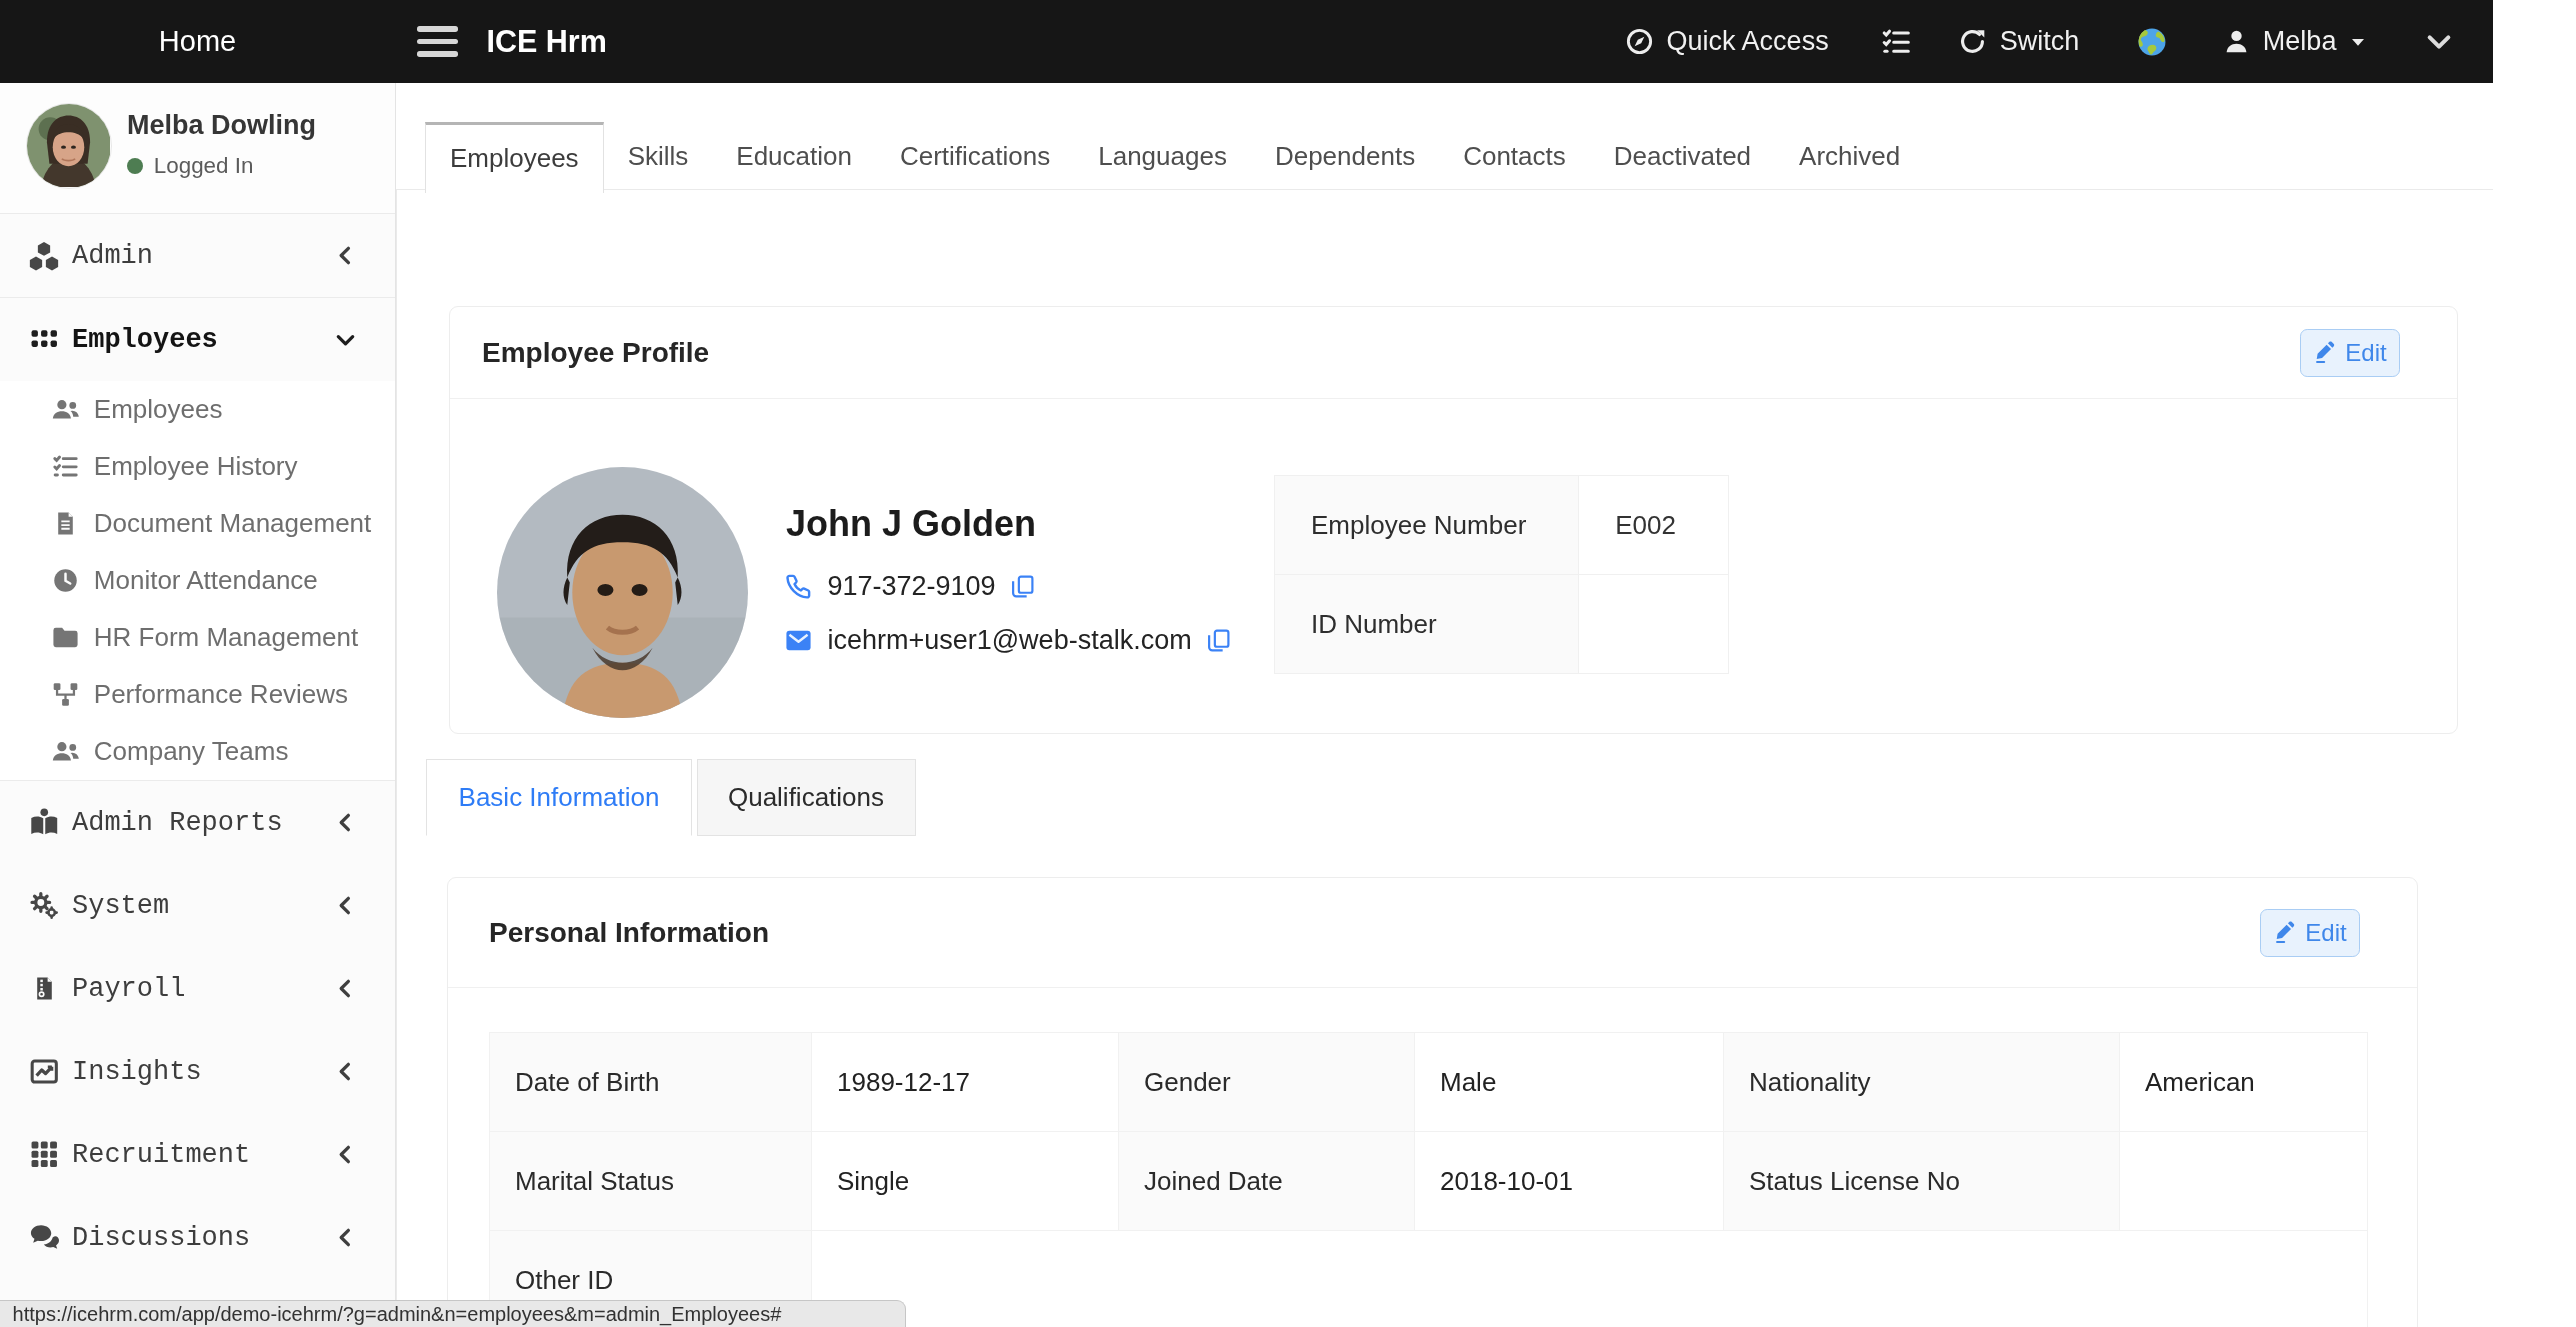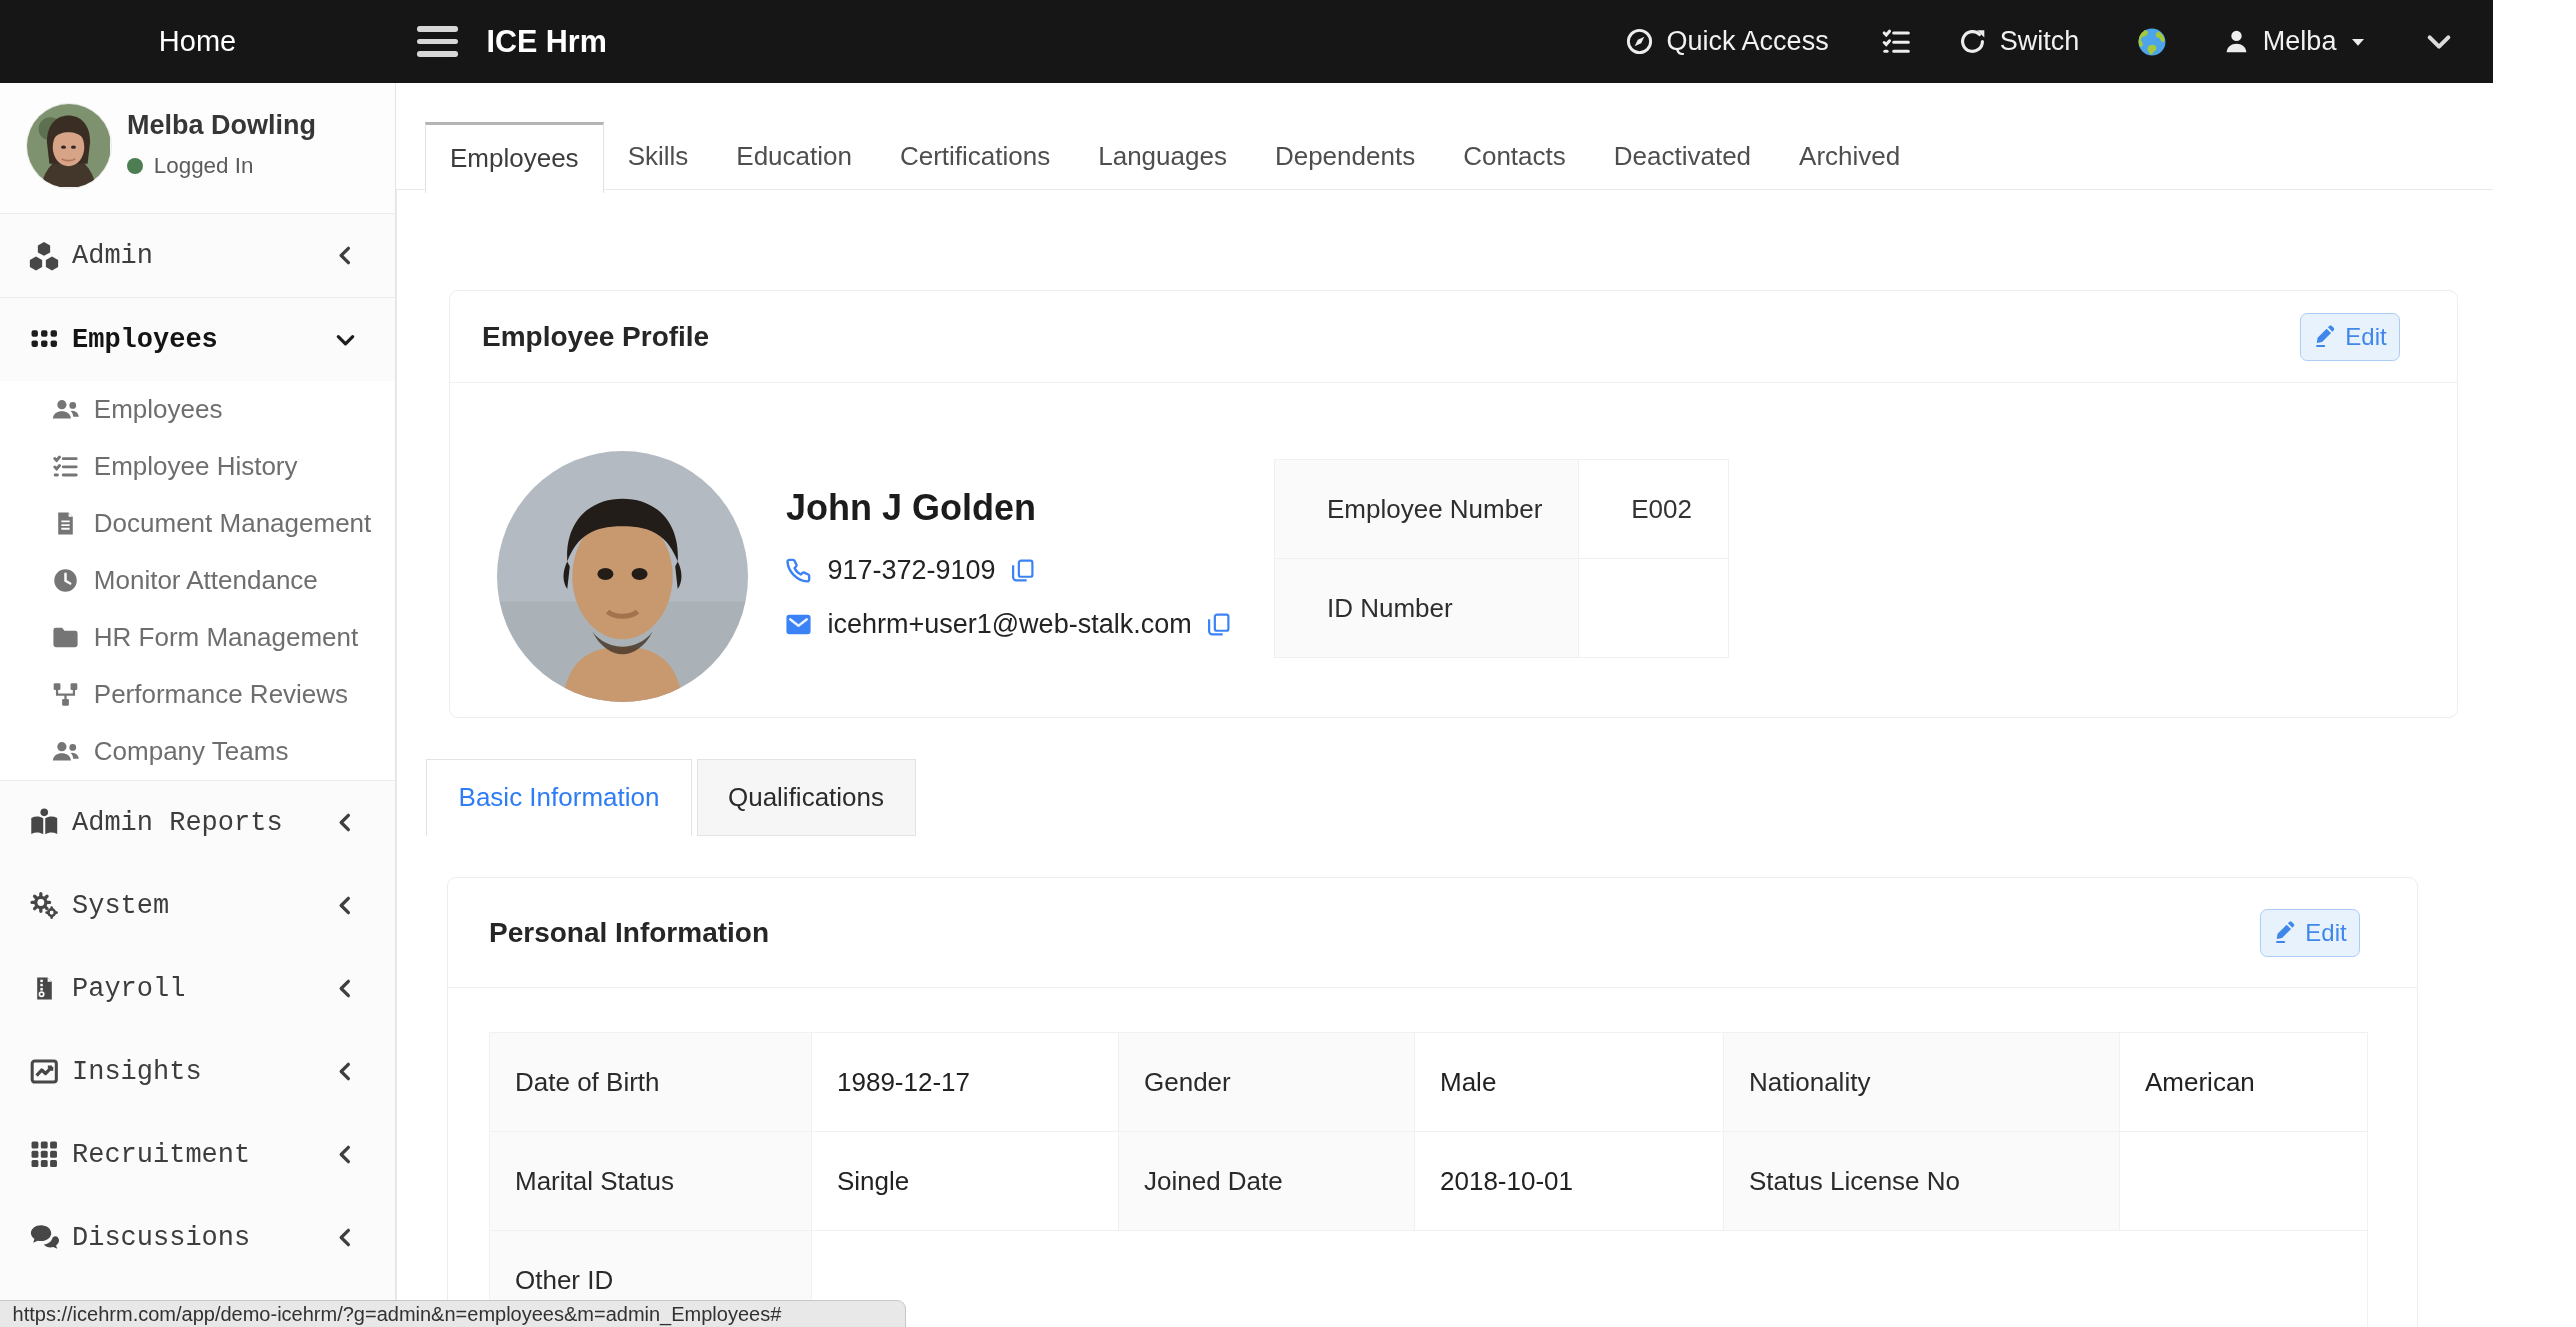--- a/index.html
+++ b/index.html
@@ -55,33 +55,33 @@
   
   .card { position:absolute; background:#fff; border:1.8px solid #ededed; border-radius:9px; }
   .card-head { position:relative; border-bottom:1.8px solid #f0f0f0; }
   .card-title { position:absolute; left:32px; top:50%; transform:translateY(-50%);
     font-size:28px; font-weight:700; color:#262626; }
   .edit-btn { position:absolute; right:57px; top:50%; transform:translateY(-50%);
     width:100px; height:48px; background:#e8f2fd; border:1.8px solid #a9cdf4; border-radius:7.2px;
     display:flex; align-items:center; justify-content:center; gap:9px;
     font-size:24px; color:#3f87ea; cursor:pointer; }
 
-  .profile-card { left:52px; top:100px; width:2009px; height:428px; }
+  .profile-card { left:52px; top:116px; width:2009px; height:428px; }
   .profile-card .card-head { height:92px; }
   .pc-photo { position:absolute; left:47px; top:160px; width:251px; height:251px; border-radius:50%;
     overflow:hidden; }
   .pc-name { position:absolute; left:336px; top:196px; font-size:36px; font-weight:700; color:#1c1c1c; }
   .pc-row { position:absolute; left:334px; display:flex; align-items:center; gap:14.4px;
     font-size:27px; color:#232323; }
   .pc-phone { top:264px; }
   .pc-email { top:318px; }
   .copy-btn { display:inline-flex; cursor:pointer; }
 
   .mini-table { position:absolute; left:824px; top:168px; width:455px; border-collapse:collapse; }
-  .mini-table td { border:1.8px solid #f0f0f0; height:99px; font-size:26px; padding-left:52px; }
+  .mini-table td { border:1.8px solid #f0f0f0; height:99px; font-size:26px; padding-left:36px; }
   .mini-table td.mt-label { width:305px; background:#fafafa; color:#2e2e2e; }
   .mini-table td.mt-value { width:150px; background:#fff; color:#333; }
 
   .detail-tabs { position:absolute; left:29px; top:569px; display:flex; gap:4.5px; }
   .dtab { height:77px; display:flex; align-items:center; justify-content:center; font-size:26px; cursor:pointer; }
   .dtab.active { width:266px; background:#fff; border:1.8px solid #e3e3e3; border-bottom:1.8px solid #fff;
     color:#2e7cf6; }
   .dtab.inactive { width:219px; background:#f6f6f6; border:1.8px solid #e3e3e3; color:#2b2b2b; }
 
   .personal-card { left:50px; top:687px; width:1971px; height:691px; }

